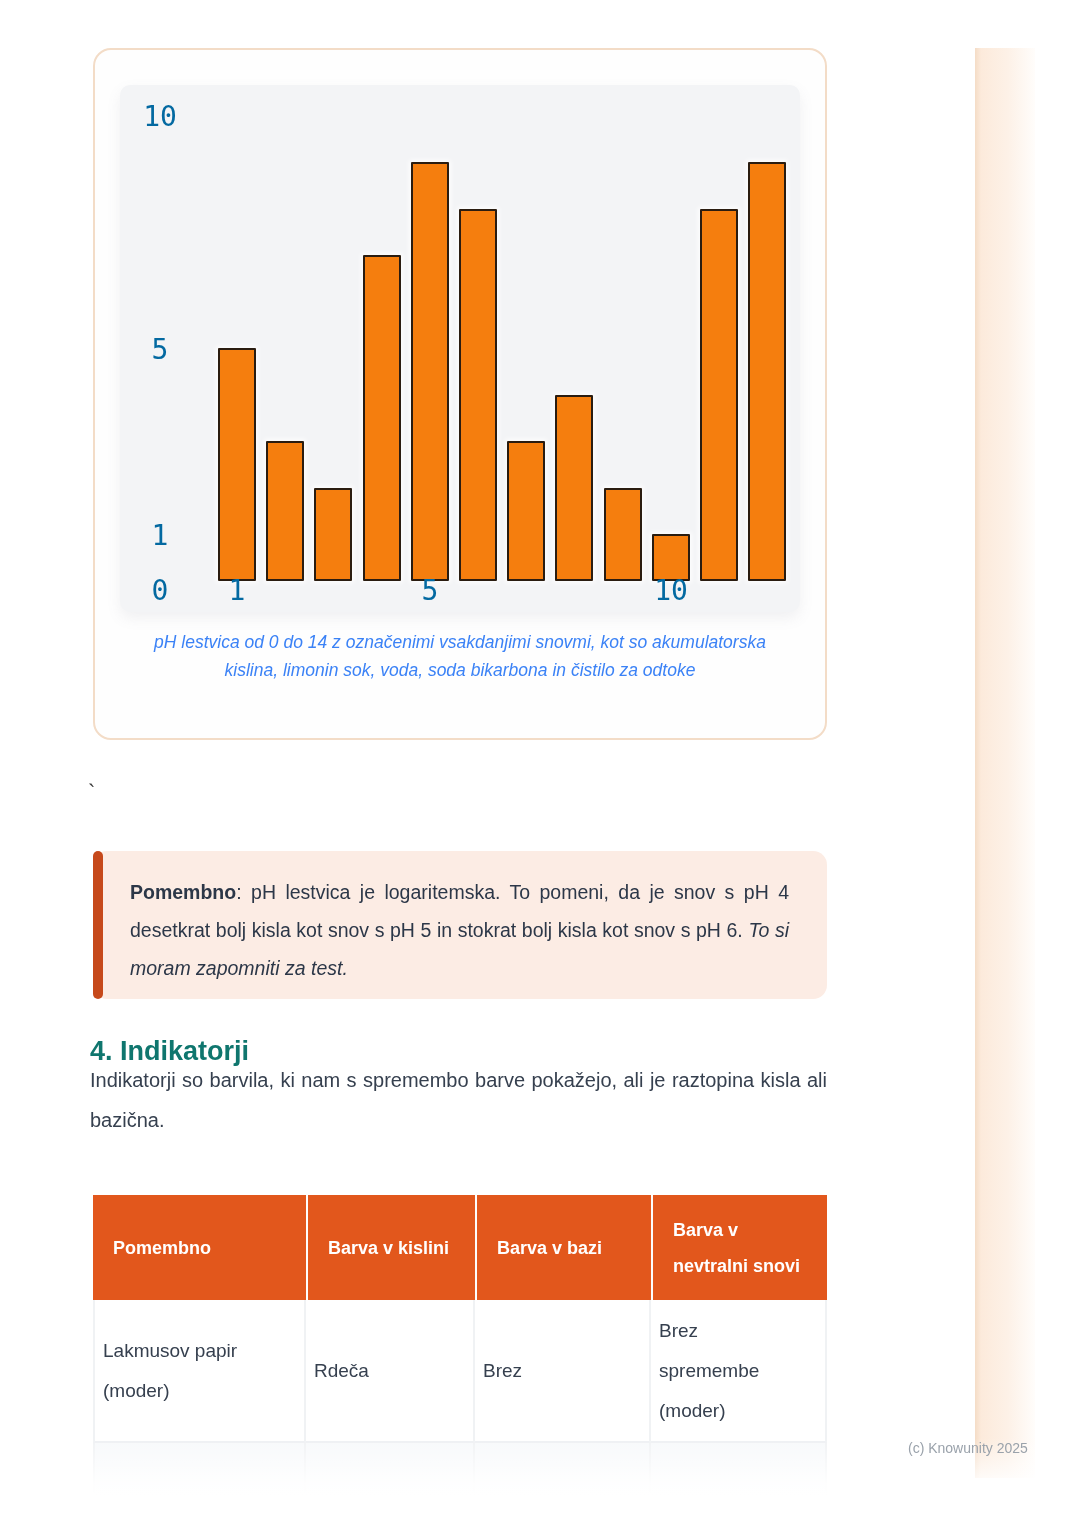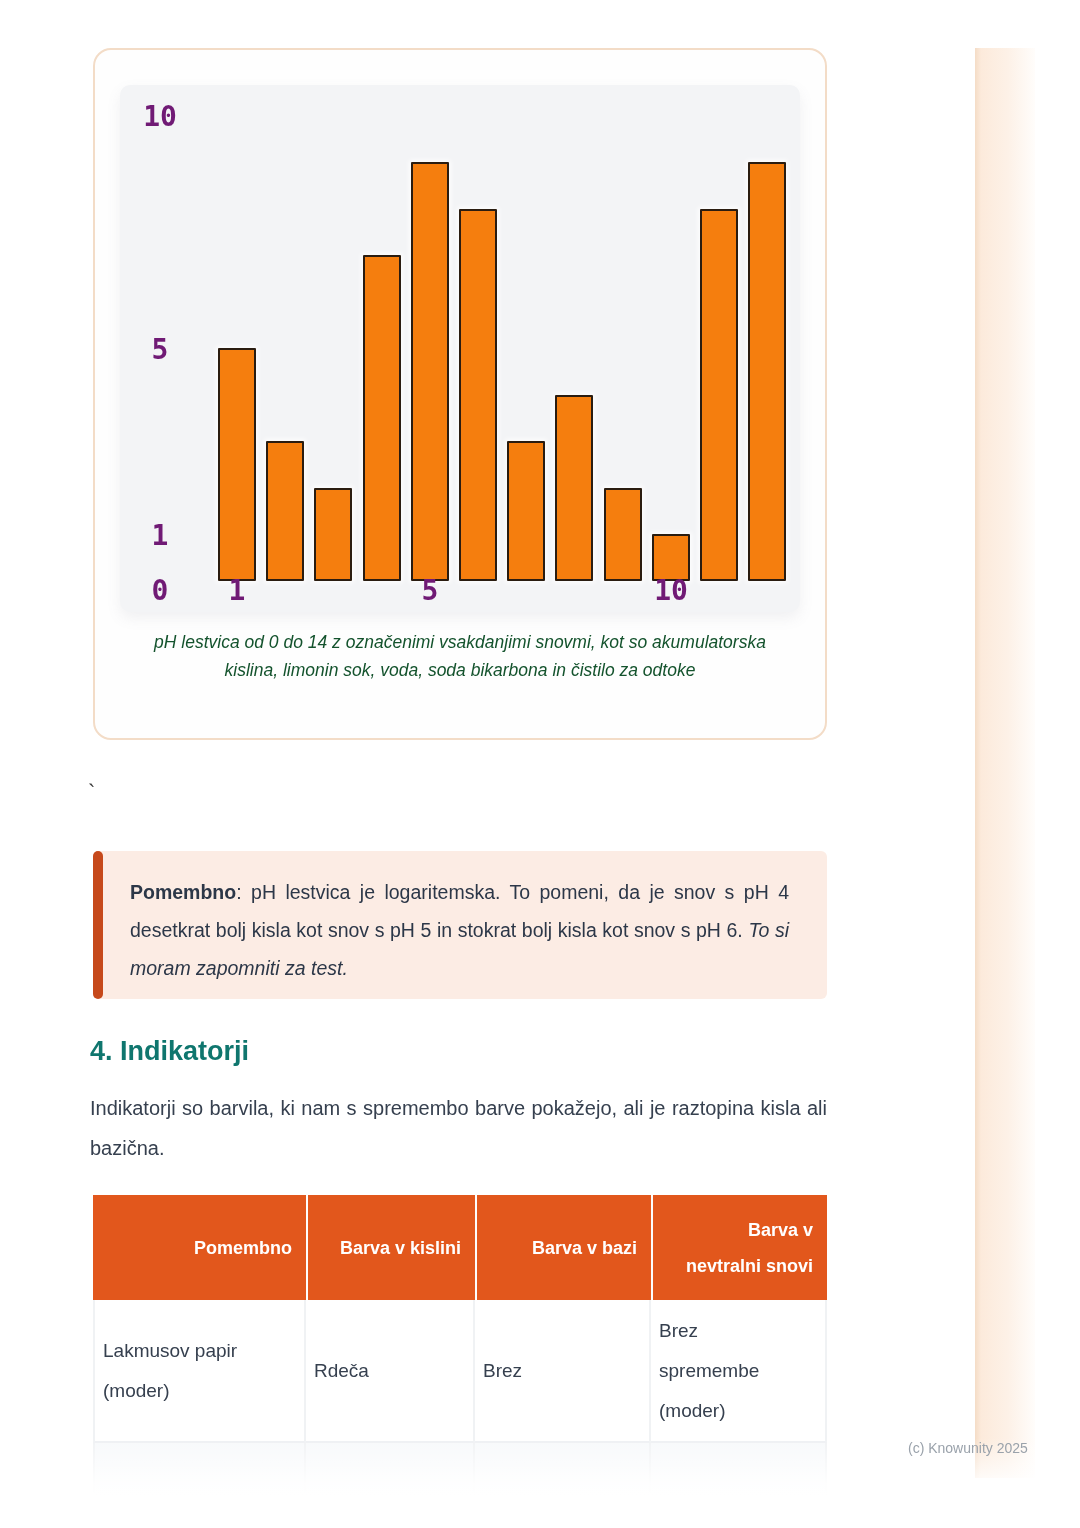--- a/index.html
+++ b/index.html
@@ -27,63 +27,63 @@
     box-shadow:0 6px 14px rgba(120,120,140,0.10);
   }
   .bar{
     position:absolute;bottom:31px;width:38px;box-sizing:border-box;
     border-style:solid;border-width:2px;border-radius:1px;
     box-shadow:0 0 5px 2px rgba(255,255,255,0.85);
   }
   .tick{
     position:absolute;transform:translate(-50%,-50%);
     font-family:"DejaVu Sans Mono","Liberation Mono",monospace;
-    font-weight:bold;font-size:28px;color:#701a75;white-space:nowrap;
+    font-weight:normal;font-size:28px;color:#0369a1;white-space:nowrap;
   }
   .chart-caption{
     position:absolute;left:30px;right:30px;top:578px;
     font-style:italic;font-size:17.5px;line-height:28px;
-    color:#14532d;text-align:center;
+    color:#3b82f6;text-align:center;
   }
   
   .stray-mark{
     position:absolute;left:88px;top:780px;font-size:22px;color:#3a3a3a;z-index:2;
   }
   
   .note-box{
     position:absolute;left:93px;top:851px;width:734px;height:148px;
-    background:#fcece4;border-radius:6px;box-sizing:border-box;z-index:2;
+    background:#fcece4;border-radius:14px;box-sizing:border-box;z-index:2;
   }
   .note-bar{
     position:absolute;left:0;top:0;bottom:0;width:10px;
     background:#c6491b;border-radius:8px;
   }
   .note-text{
     position:absolute;left:37px;right:38px;top:22px;
     font-size:19.5px;line-height:38px;color:#2c3748;text-align:justify;
   }
   .note-text .b{font-weight:bold;}
   .note-text .i{font-style:italic;}
   
   .section-heading{
     position:absolute;left:90px;top:1036px;
     font-size:27px;font-weight:bold;color:#0f766e;z-index:2;
   }
   .paragraph{
-    position:absolute;left:90px;top:1088px;width:737px;
+    position:absolute;left:90px;top:1060px;width:737px;
     font-size:20px;line-height:40px;color:#36404f;text-align:justify;z-index:2;
   }
   
   .data-table{
     position:absolute;left:93px;top:1195px;width:734px;z-index:2;
     border-collapse:separate;border-spacing:0;table-layout:fixed;
   }
   .data-table th{
     background:#e2571c;color:#ffffff;font-weight:bold;font-size:18px;
-    line-height:36px;text-align:right;vertical-align:middle;
+    line-height:36px;text-align:left;vertical-align:middle;
     padding:0 14px 0 20px;height:105px;box-sizing:border-box;
     white-space:pre-line;
   }
   .data-table th + th{border-left:2px solid #fdfdfd;}
   .data-table td{
     background:#ffffff;font-size:19px;line-height:40px;color:#36404f;
     vertical-align:middle;padding:8px 16px 8px 8px;box-sizing:border-box;
     border-bottom:2px solid #eef0f3;border-right:2px solid #f0f2f4;
     white-space:pre-line;
   }

